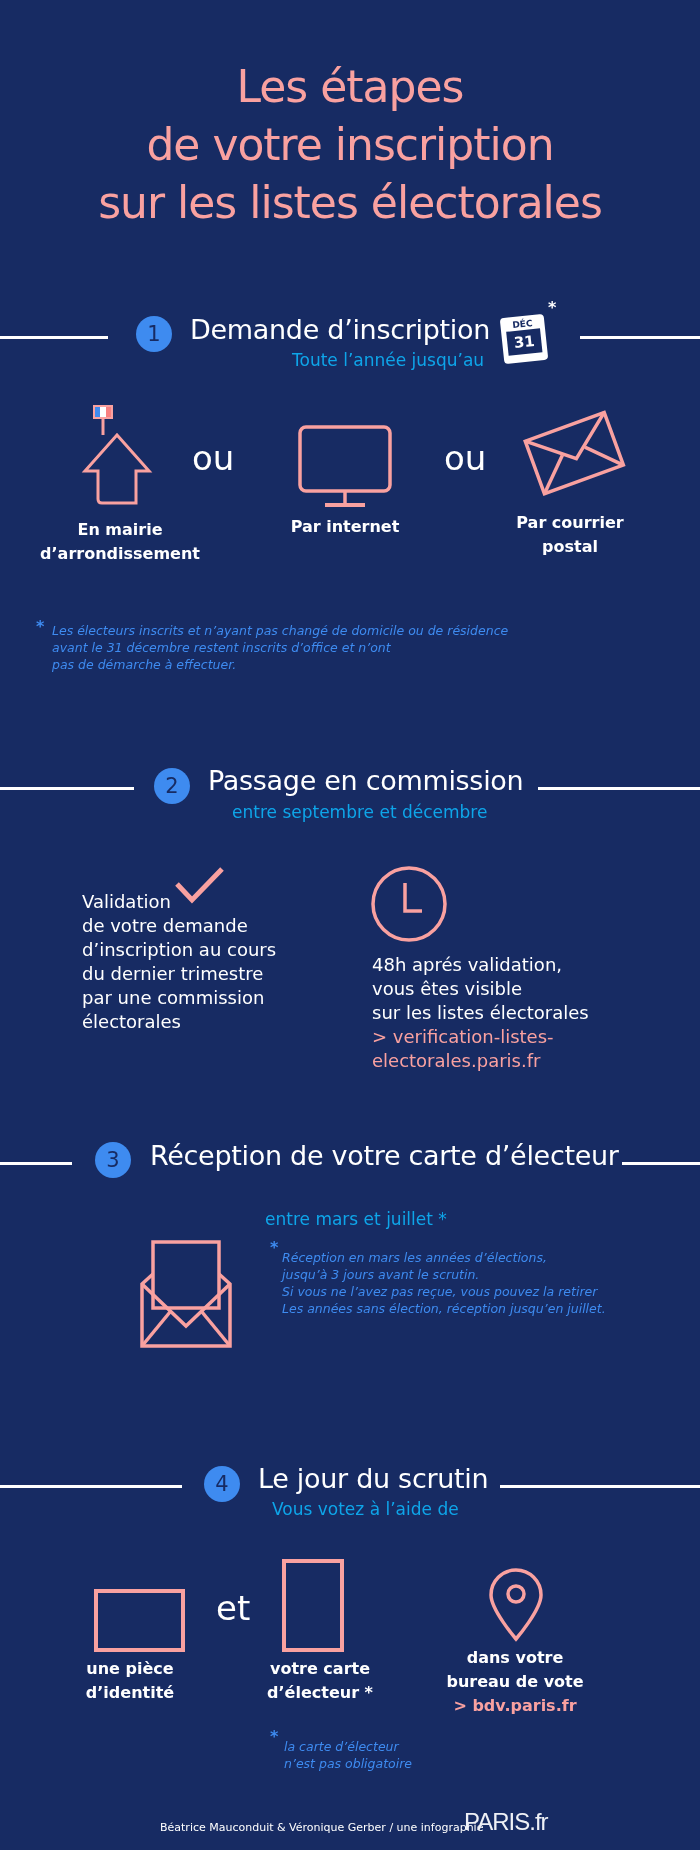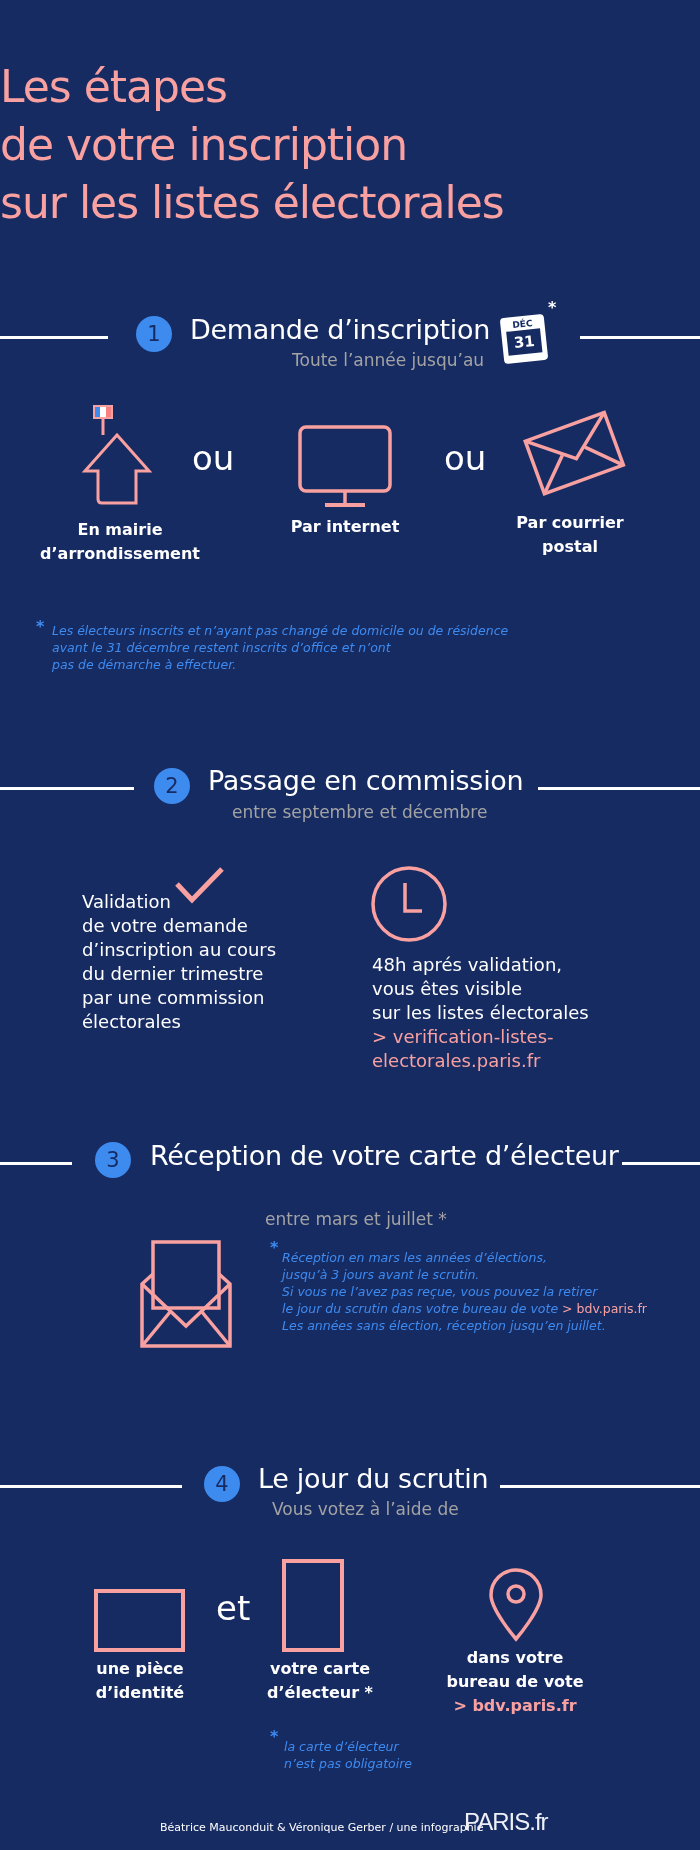--- a/index.html
+++ b/index.html
@@ -2,27 +2,27 @@
 <html><head>
 <meta charset="utf-8">
 <style>
   * { box-sizing: border-box; margin: 0; padding: 0; }
   html, body { width: 700px; height: 1850px; background: #172b63; overflow: hidden; }
   body { position: relative; font-family: "DejaVu Sans", sans-serif; color: #ffffff; }
   .abs { position: absolute; }
   .salmon { color: #f9a1a0; }
   .note { color: #3e8bf0; font-style: italic; font-size: 12.5px; line-height: 17px; }
   .note .star { font-style: normal; font-weight: bold; font-size: 16px; }
-  .title { left: 0; width: 700px; top: 58px; color: #f9a1a0;
+  .title { left: 0; width: 700px; top: 58px; text-align: center; color: #f9a1a0;
            font-family: "DejaVu Sans", sans-serif; font-size: 44px; line-height: 58px; letter-spacing: -1px; }
   .hline { position: absolute; height: 3px; background: #ffffff; }
   .badge { position: absolute; width: 36px; height: 36px; border-radius: 50%; background: #3e8bf0;
            color: #172b63; font-size: 21px; text-align: center; line-height: 36px; }
   .sec-title { position: absolute; font-size: 27px; white-space: nowrap; color: #fff; letter-spacing: -0.3px; }
-  .sec-sub { position: absolute; font-size: 17px; white-space: nowrap; color: #a3a3a3; }
+  .sec-sub { position: absolute; font-size: 17px; white-space: nowrap; color: #0ea5e9; }
   .lbl { position: absolute; font-size: 16px; line-height: 24px; text-align: center; color: #fff; font-weight: bold; }
   .ou { position: absolute; font-size: 34px; color: #fff; }
   .body-txt { position: absolute; font-size: 18px; line-height: 24px; color: #fff; }
   svg { position: absolute; overflow: visible; }
 </style>
 </head>
 <body>
 
 <div class="abs title">
   <div>Les étapes</div>
@@ -137,21 +137,20 @@
     <line x1="2" y1="106" x2="30" y2="72" stroke="#f9a1a0" stroke-width="3.5"></line>
     <line x1="90" y1="106" x2="62" y2="72" stroke="#f9a1a0" stroke-width="3.5"></line>
   </svg>
 
   <div class="abs note" style="left:270px;top:1243px;">
     <span class="star abs" style="left:0;top:-4px;">*</span>
     <div style="padding-left:12px;padding-top:6px;">
       <div>Réception en mars les années d’élections,</div>
       <div>jusqu’à 3 jours avant le scrutin.</div>
       <div>Si vous ne l’avez pas reçue, vous pouvez la retirer</div>
-      <div><span>le jour du scrutin dans votre bureau de vote</span> <span class="salmon" style="font-style:normal;">&gt; bdv.paris.fr</span></div>
       <div>Les années sans élection, réception jusqu’en juillet.</div>
     </div>
   </div>
 </section>
 
 <section>
   <div class="hline" style="left:0;width:182px;top:1485px;"></div>
   <div class="hline" style="left:500px;width:200px;top:1485px;"></div>
   <div class="badge" style="left:204px;top:1466px;">4</div>
   <div class="sec-title" style="left:258px;top:1463px;">Le jour du scrutin</div>
@@ -162,21 +161,21 @@
   </svg>
   <div class="ou" style="left:216px;top:1588px;">et</div>
   <svg style="left:282px;top:1559px;" width="64" height="95" viewBox="0 0 64 95">
     <rect x="2" y="2" width="58" height="89" fill="none" stroke="#f9a1a0" stroke-width="4"></rect>
   </svg>
   <svg style="left:488px;top:1568px;" width="56" height="74" viewBox="0 0 56 74">
     <path d="M28 71 C28 71 3 42 3 27 A25 25 0 0 1 53 27 C53 42 28 71 28 71 Z" fill="none" stroke="#f9a1a0" stroke-width="3.5"></path>
     <circle cx="28" cy="26" r="8" fill="none" stroke="#f9a1a0" stroke-width="3.5"></circle>
   </svg>
 
-  <div class="lbl" style="left:70px;width:140px;top:1657px;">
+  <div class="lbl" style="left:60px;width:140px;top:1657px;">
     <div>une pièce</div>
     <div>d’identité</div>
   </div>
   <div class="lbl" style="left:250px;width:140px;top:1657px;">
     <div>votre carte</div>
     <div>d’électeur *</div>
   </div>
   <div class="lbl" style="left:430px;width:170px;top:1646px;">
     <div>dans votre</div>
     <div>bureau de vote</div>

